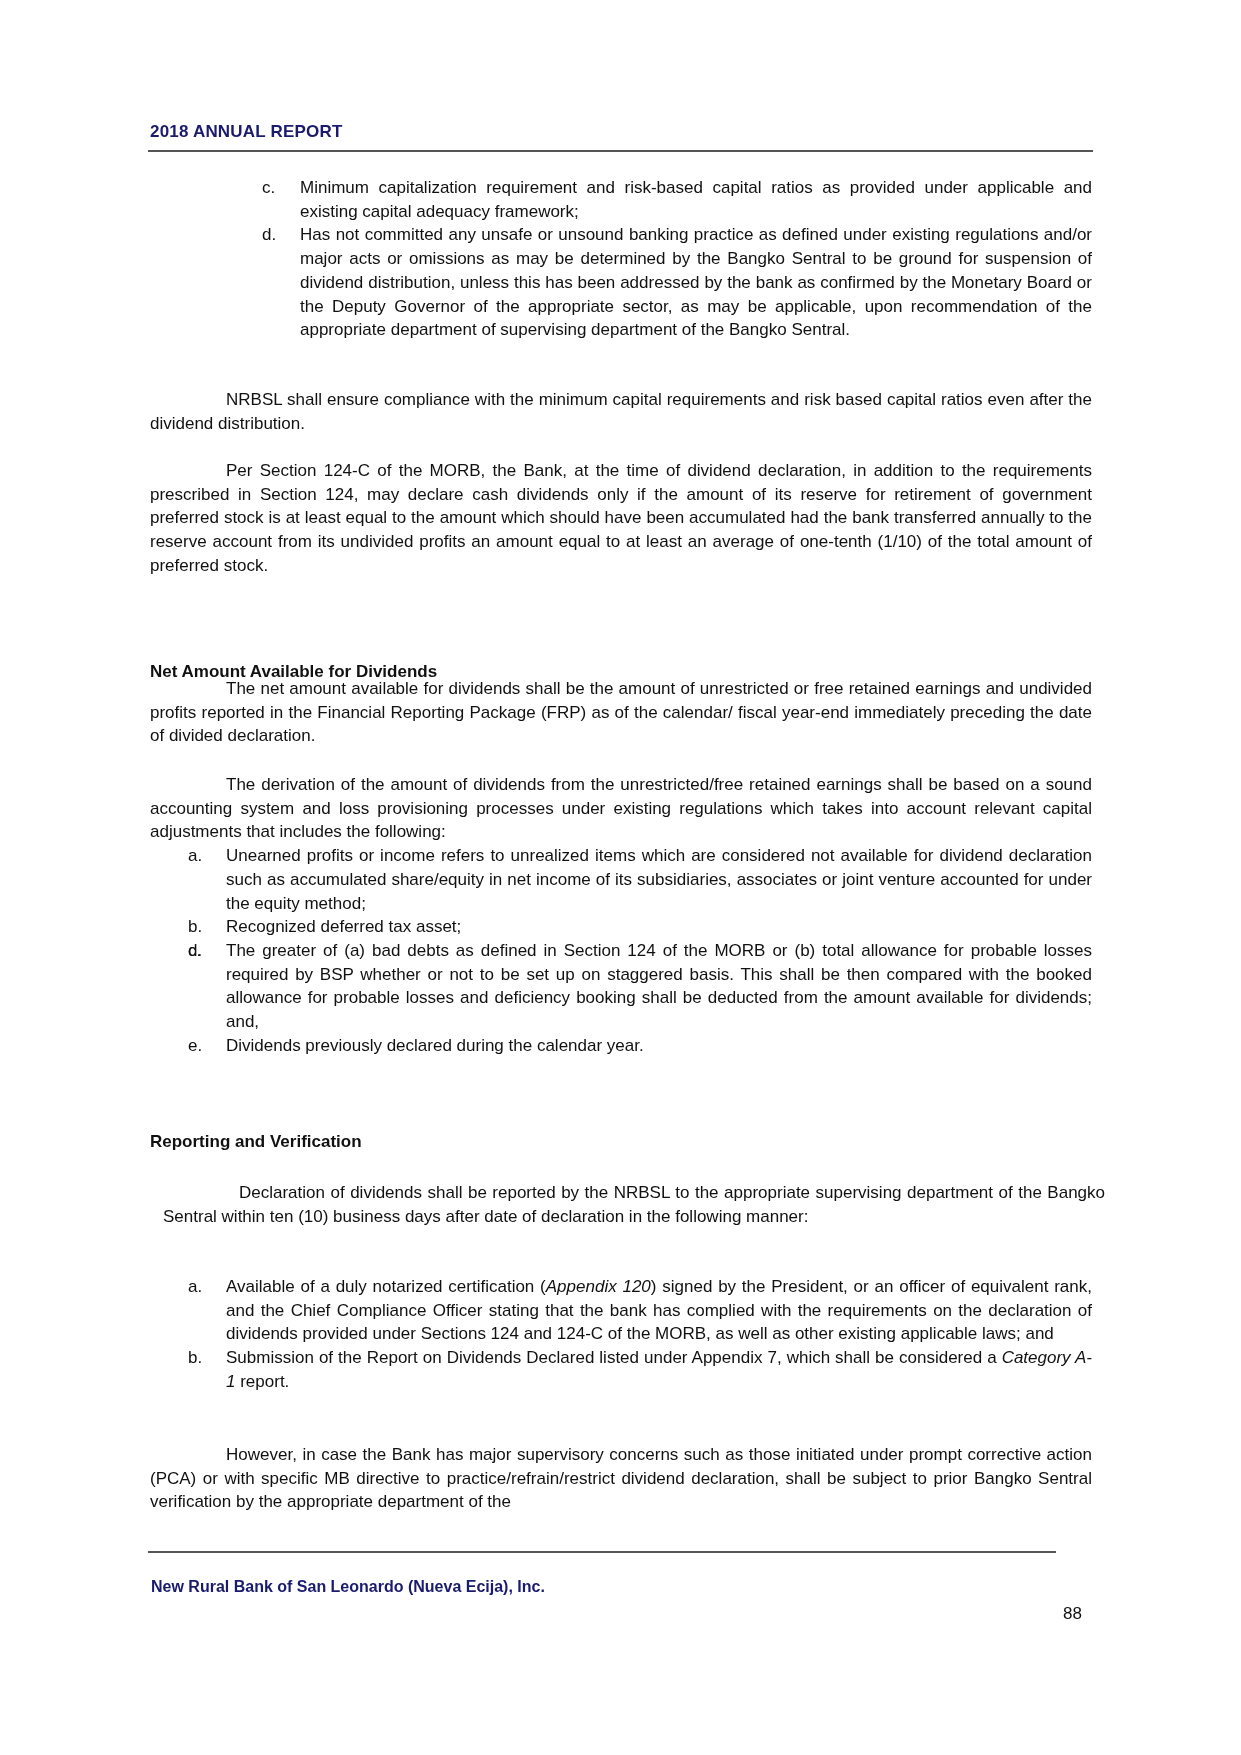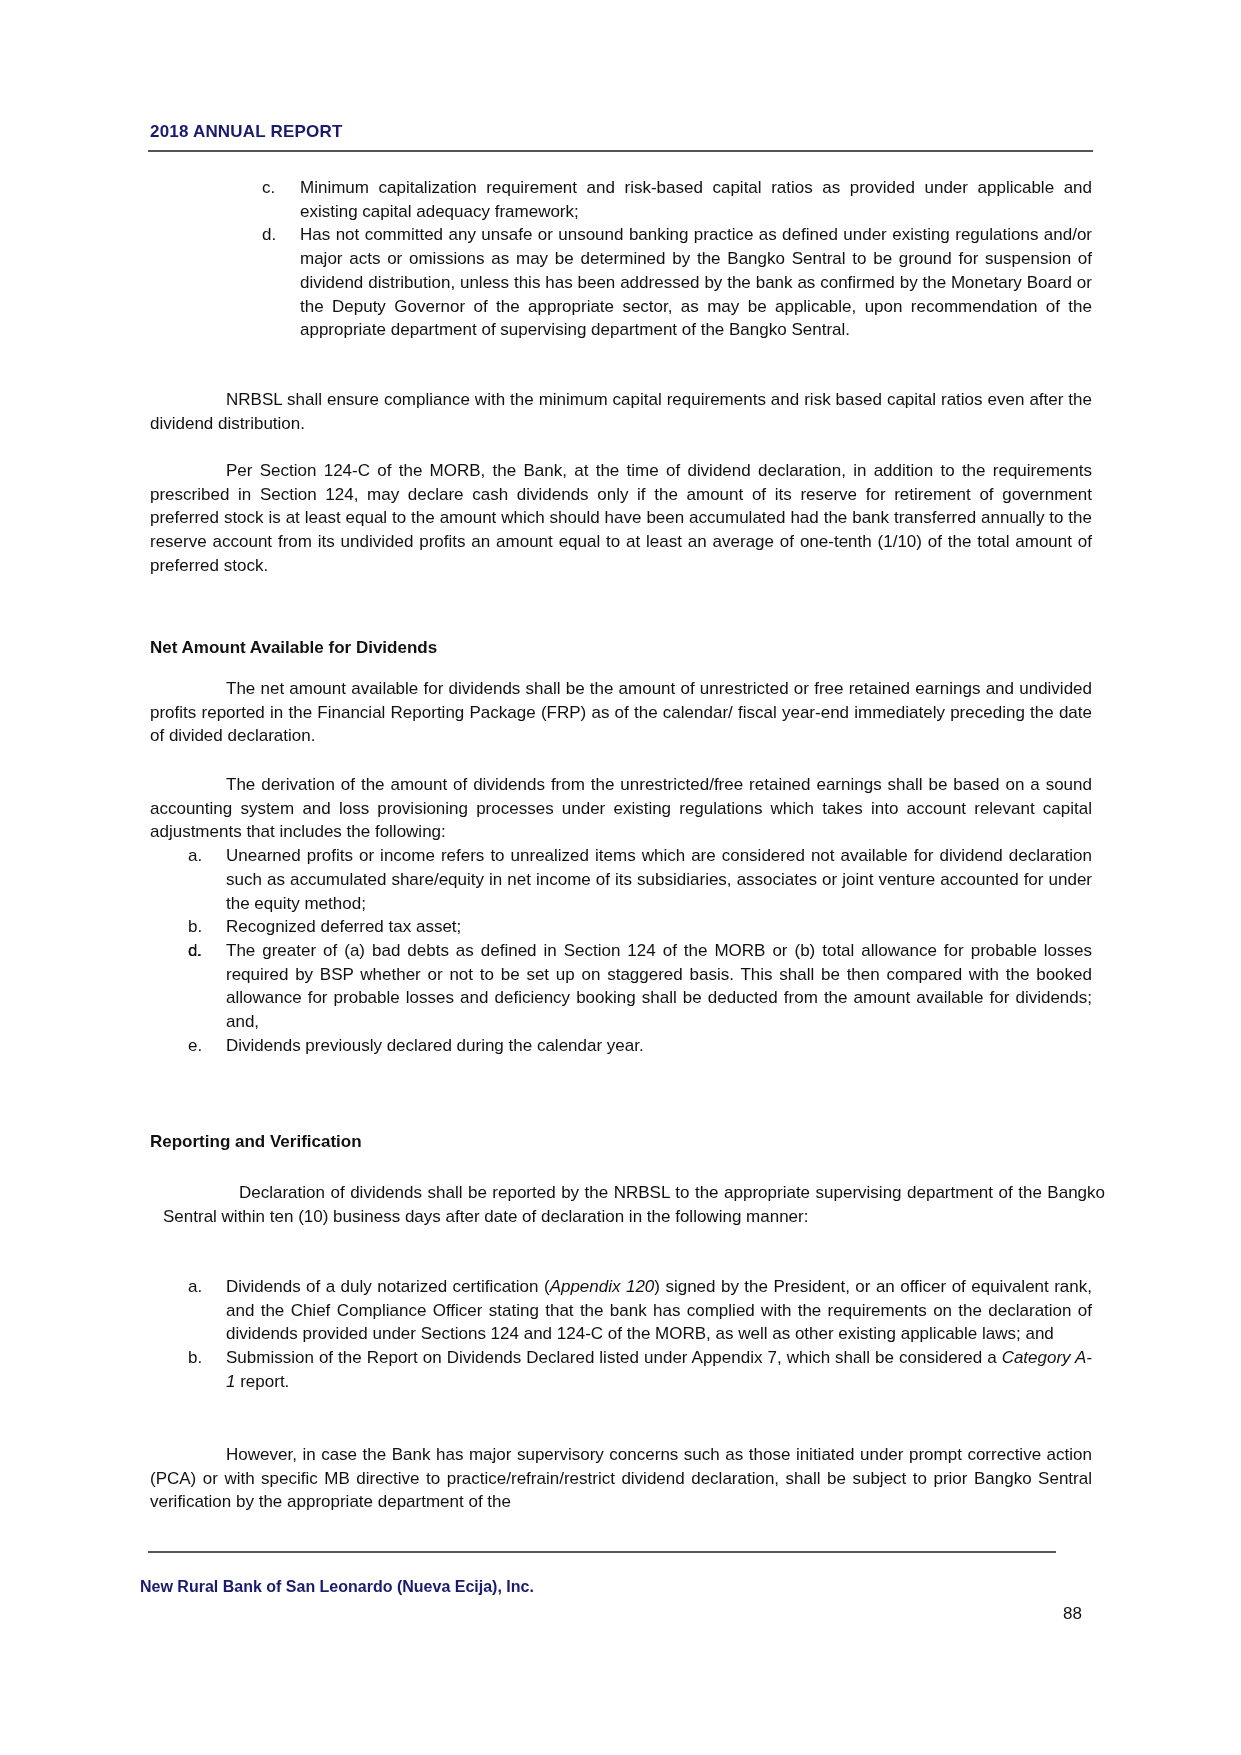--- a/index.html
+++ b/index.html
@@ -9,21 +9,21 @@
                color:#1a1a6e; letter-spacing:0.2px;text-align:center; }
   .rule { position:absolute; height:0; border-top:2px solid #555555; }
   .block { position:absolute; left:150px; width:942px; font-size:17px; line-height:23.7px; }
   .para { text-align:justify; text-indent:76px; margin:0; }
   .heading { font-weight:bold; margin:0; }
   .list { margin:0; padding:0; list-style:none; }
   .list li { position:relative; text-align:justify; }
   .list .mk { position:absolute; left:-38px; top:0; }
   .list.mid { margin-left:76px; }
   em { font-style:italic; }
-  .ftr-title { position:absolute; left:140px; top:1578px; font-size:16px; font-weight:bold; color:#1a1a6e; }
+  .ftr-title { position:absolute; left:151px; top:1578px; font-size:16px; font-weight:bold; color:#1a1a6e; }
   .ftr-page { position:absolute; left:1063px; top:1604px; font-size:17px; color:#111; }
 </style>
 </head>
 <body>
 
 <div class="hdr-title">2018 ANNUAL REPORT</div>
 <div class="rule" style="left:148px; top:150px; width:945px;"></div>
 
 <div class="block" style="top:176px;">
   <ul class="list" style="margin-left:150px;">
@@ -39,21 +39,21 @@
 </div>
 
 <div class="block" style="top:388px;">
   <p class="para">NRBSL shall ensure compliance with the minimum capital requirements and risk based capital ratios even after the dividend distribution.</p>
 </div>
 
 <div class="block" style="top:459px;">
   <p class="para">Per Section 124-C of the MORB, the Bank, at the time of dividend declaration, in addition to the requirements prescribed in Section 124, may declare cash dividends only if the amount of its reserve for retirement of government preferred stock is at least equal to the amount which should have been accumulated had the bank transferred annually to the reserve account from its undivided profits an amount equal to at least an average of one-tenth (1/10) of the total amount of preferred stock.</p>
 </div>
 
-<div class="block" style="top:636px;">
+<div class="block" style="top:660px;">
   <p class="heading">Net Amount Available for Dividends</p>
 </div>
 
 <div class="block" style="top:677px;">
   <p class="para">The net amount available for dividends shall be the amount of unrestricted or free retained earnings and undivided profits reported in the Financial Reporting Package (FRP) as of the calendar/ fiscal year-end immediately preceding the date of divided declaration.</p>
 </div>
 
 <div class="block" style="top:773px;">
   <p class="para">The derivation of the amount of dividends from the unrestricted/free retained earnings shall be based on a sound accounting system and loss provisioning processes under existing regulations which takes into account relevant capital adjustments that includes the following:</p>
   <ul class="list mid">
@@ -84,21 +84,21 @@
 </div>
 
 <div class="block" style="top:1181px;margin-left:13px;">
   <p class="para">Declaration of dividends shall be reported by the NRBSL to the appropriate supervising department of the Bangko Sentral within ten (10) business days after date of declaration in the following manner:</p>
 </div>
 
 <div class="block" style="top:1275px;">
   <ul class="list mid">
     <li>
       <span class="mk">a.</span>
-      <span><span>Dividends of a duly notarized certification (</span><em>Appendix 120</em><span>) signed by the President, or an officer of equivalent rank, and the Chief Compliance Officer stating that the bank has complied with the requirements on the declaration of dividends provided under Sections 124 and 124-C of the MORB, as well as other existing applicable laws; and</span></span>
+      <span><span>Available of a duly notarized certification (</span><em>Appendix 120</em><span>) signed by the President, or an officer of equivalent rank, and the Chief Compliance Officer stating that the bank has complied with the requirements on the declaration of dividends provided under Sections 124 and 124-C of the MORB, as well as other existing applicable laws; and</span></span>
     </li>
     <li>
       <span class="mk">b.</span>
       <span><span>Submission of the Report on Dividends Declared listed under Appendix 7, which shall be considered a </span><em>Category A-1</em><span> report.</span></span>
     </li>
   </ul>
 </div>
 
 <div class="block" style="top:1443px;">
   <p class="para">However, in case the Bank has major supervisory concerns such as those initiated under prompt corrective action (PCA) or with specific MB directive to practice/refrain/restrict dividend declaration, shall be subject to prior Bangko Sentral verification by the appropriate department of the</p>

